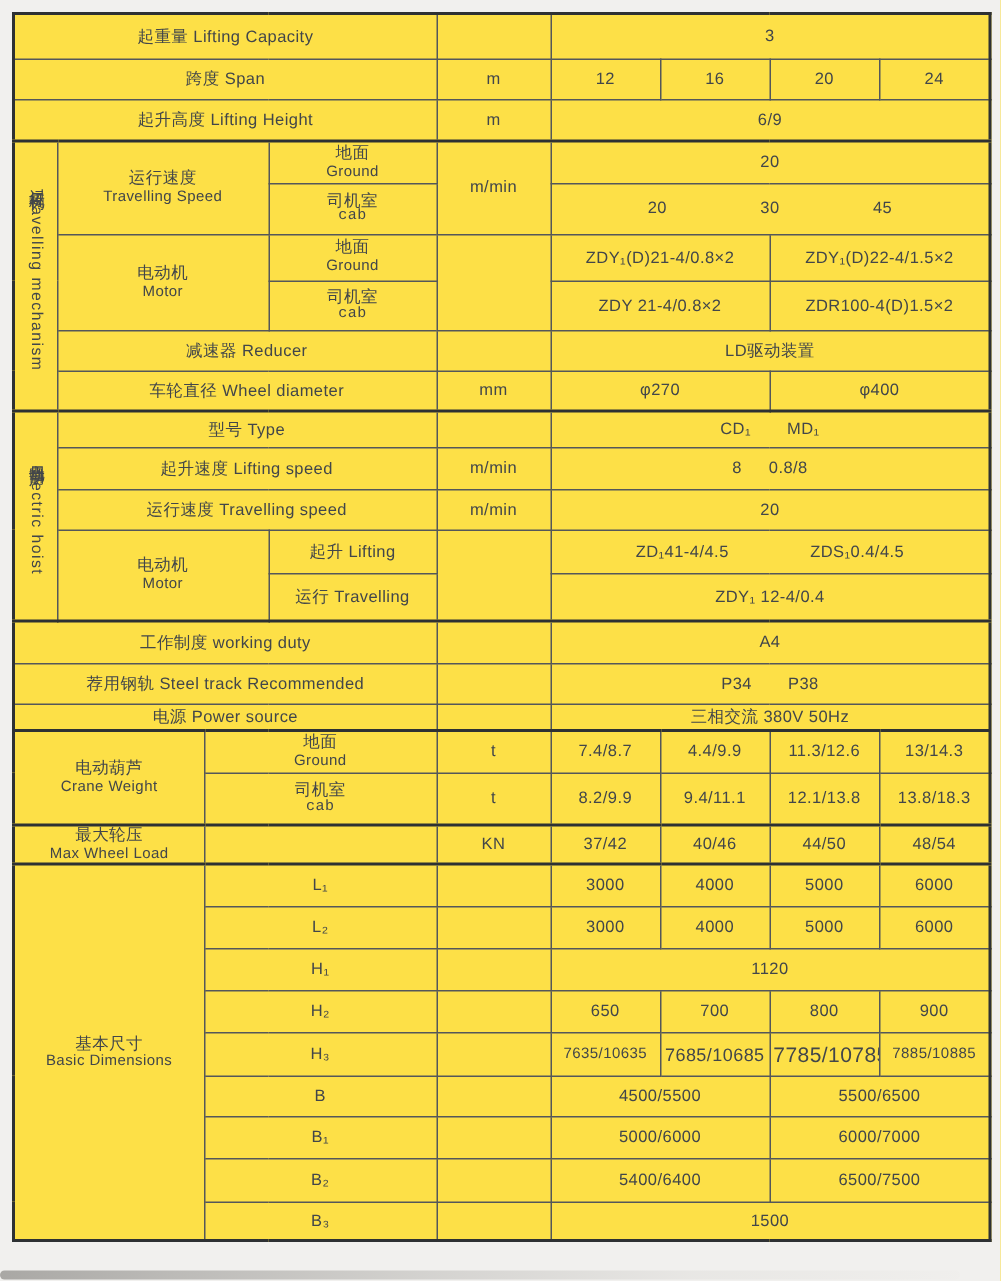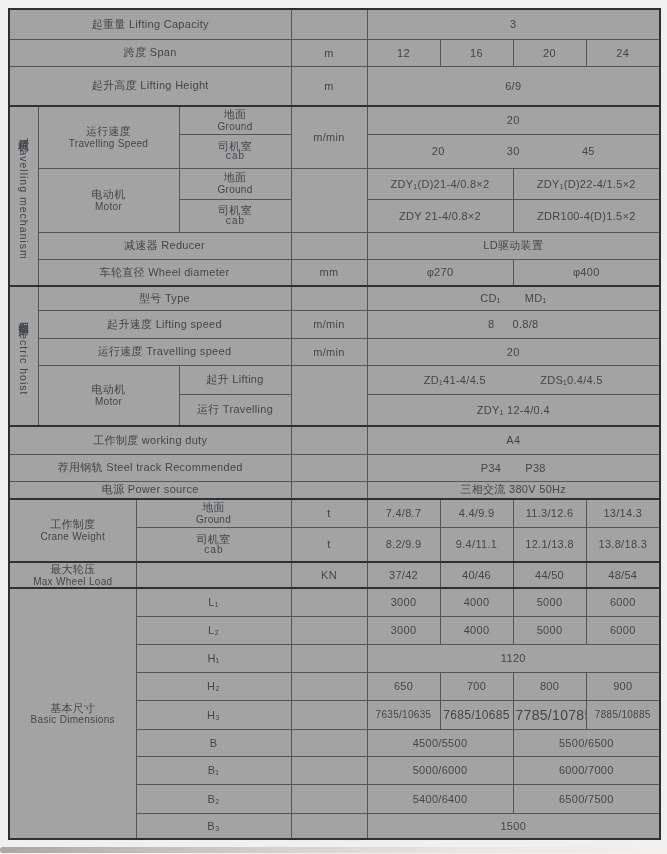--- a/index.html
+++ b/index.html
@@ -8,21 +8,21 @@
     background:#f1f0ee;
     font-family:"Liberation Sans","DejaVu Sans",sans-serif;
     color:#42464a;
     overflow:hidden;
   }
   table.spec{
     position:absolute;left:8px;top:8px;
     width:651px;table-layout:fixed;
     border-collapse:collapse;
     border:2px solid #2e3133;
-    background:#a3a3a3;
+    background:#fde047;
   }
   td{
     border:1px solid #54575a;
     text-align:center;vertical-align:middle;
     padding:0 2px;
     font-size:11px;letter-spacing:.3px;
     overflow:hidden;white-space:nowrap;
   }
   tr.thick td{border-top-width:2px;border-top-color:#2e3133;}
   .sub{line-height:1.15;white-space:normal;}
@@ -72,21 +72,21 @@
 
 <tr style="height:27px">
   <td colspan="4">跨度 Span</td>
   <td>m</td>
   <td>12</td>
   <td>16</td>
   <td>20</td>
   <td>24</td>
 </tr>
 
-<tr style="height:40px">
+<tr style="height:28px">
   <td colspan="4">起升高度 Lifting Height</td>
   <td>m</td>
   <td colspan="4">6/9</td>
 </tr>
 
 <tr class="thick" style="height:28px">
   <td rowspan="6" class="vcell">
     <span class="vlabel">运行机构 Travelling mechanism</span>
   </td>
   <td colspan="2" rowspan="2" class="sub">
@@ -220,21 +220,21 @@
 </tr>
 
 <tr style="height:18px">
   <td colspan="4">电源 Power source</td>
   <td></td>
   <td colspan="4">三相交流 380V 50Hz</td>
 </tr>
 
 <tr class="thick" style="height:28px">
   <td colspan="2" rowspan="2" class="sub">
-    <span class="zh">工作制度</span>
+    <span class="zh">电动葫芦</span>
     <span class="en">Crane Weight</span>
   </td>
   <td colspan="2" class="sub">
     <span class="zh">地面</span>
     <span class="en">Ground</span>
   </td>
   <td>t</td>
   <td>7.4/8.7</td>
   <td>4.4/9.9</td>
   <td>11.3/12.6</td>

